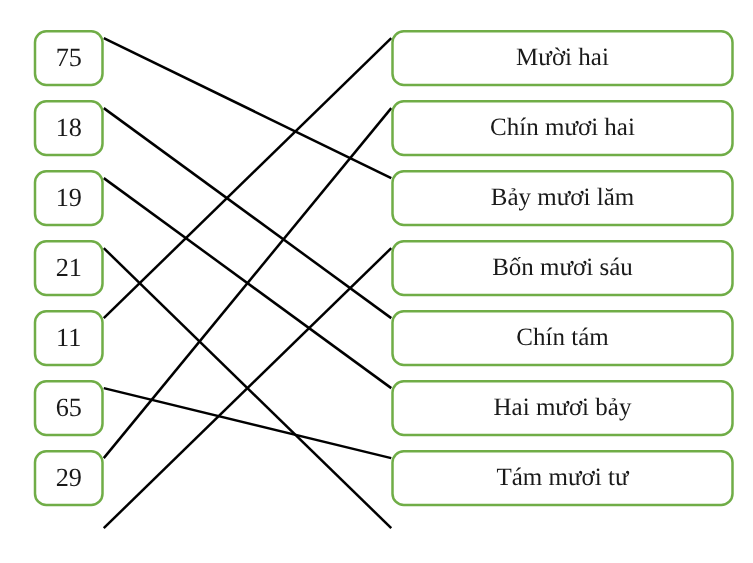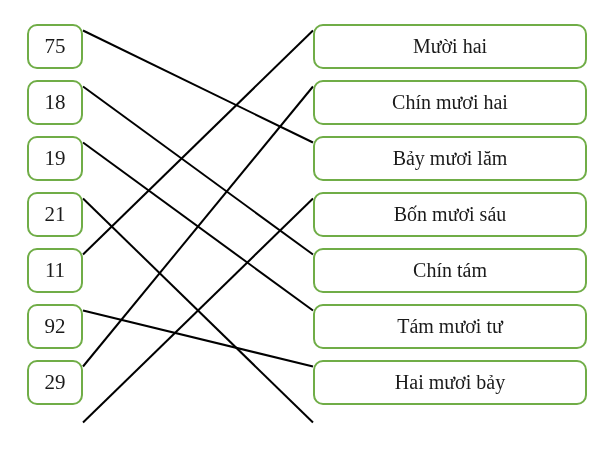--- a/index.html
+++ b/index.html
@@ -76,21 +76,21 @@
     <div class="mbox num">
         <span>19</span>
       </div>
     <div class="mbox num">
         <span>21</span>
       </div>
     <div class="mbox num">
         <span>11</span>
       </div>
     <div class="mbox num">
-        <span>92</span>
+        <span>65</span>
       </div>
     <div class="mbox num">
         <span>29</span>
       </div>
   </div>
 
   <div class="col col-right">
     <div class="mbox word">
         <span>Mười hai</span>
       </div>
@@ -100,20 +100,20 @@
     <div class="mbox word">
         <span>Bảy mươi lăm</span>
       </div>
     <div class="mbox word">
         <span>Bốn mươi sáu</span>
       </div>
     <div class="mbox word">
         <span>Chín tám</span>
       </div>
     <div class="mbox word">
-        <span>Tám mươi tư</span>
+        <span>Hai mươi bảy</span>
       </div>
     <div class="mbox word">
-        <span>Hai mươi bảy</span>
+        <span>Tám mươi tư</span>
       </div>
   </div>
 
 </div>
 
 </body></html>

